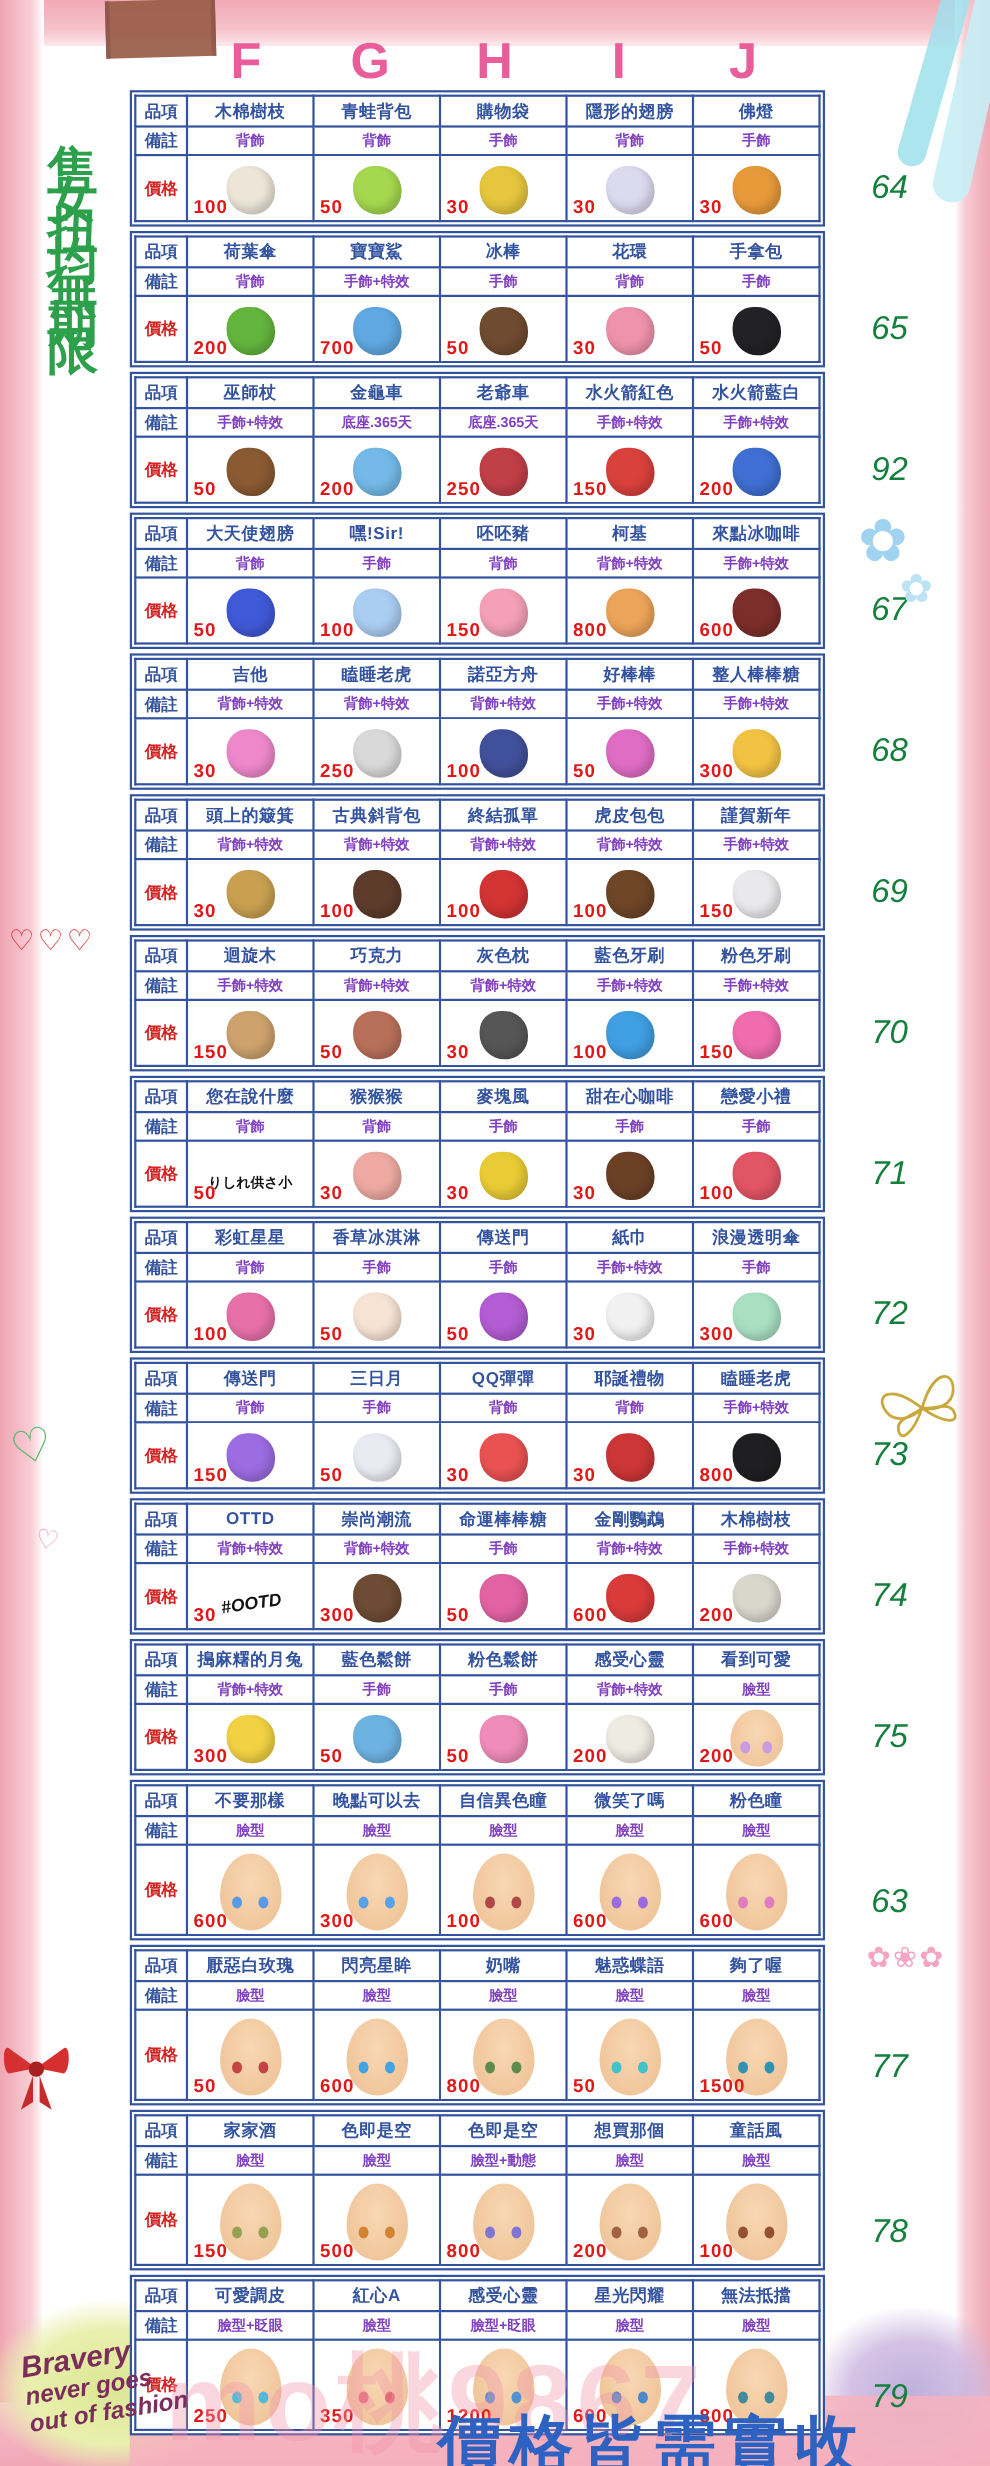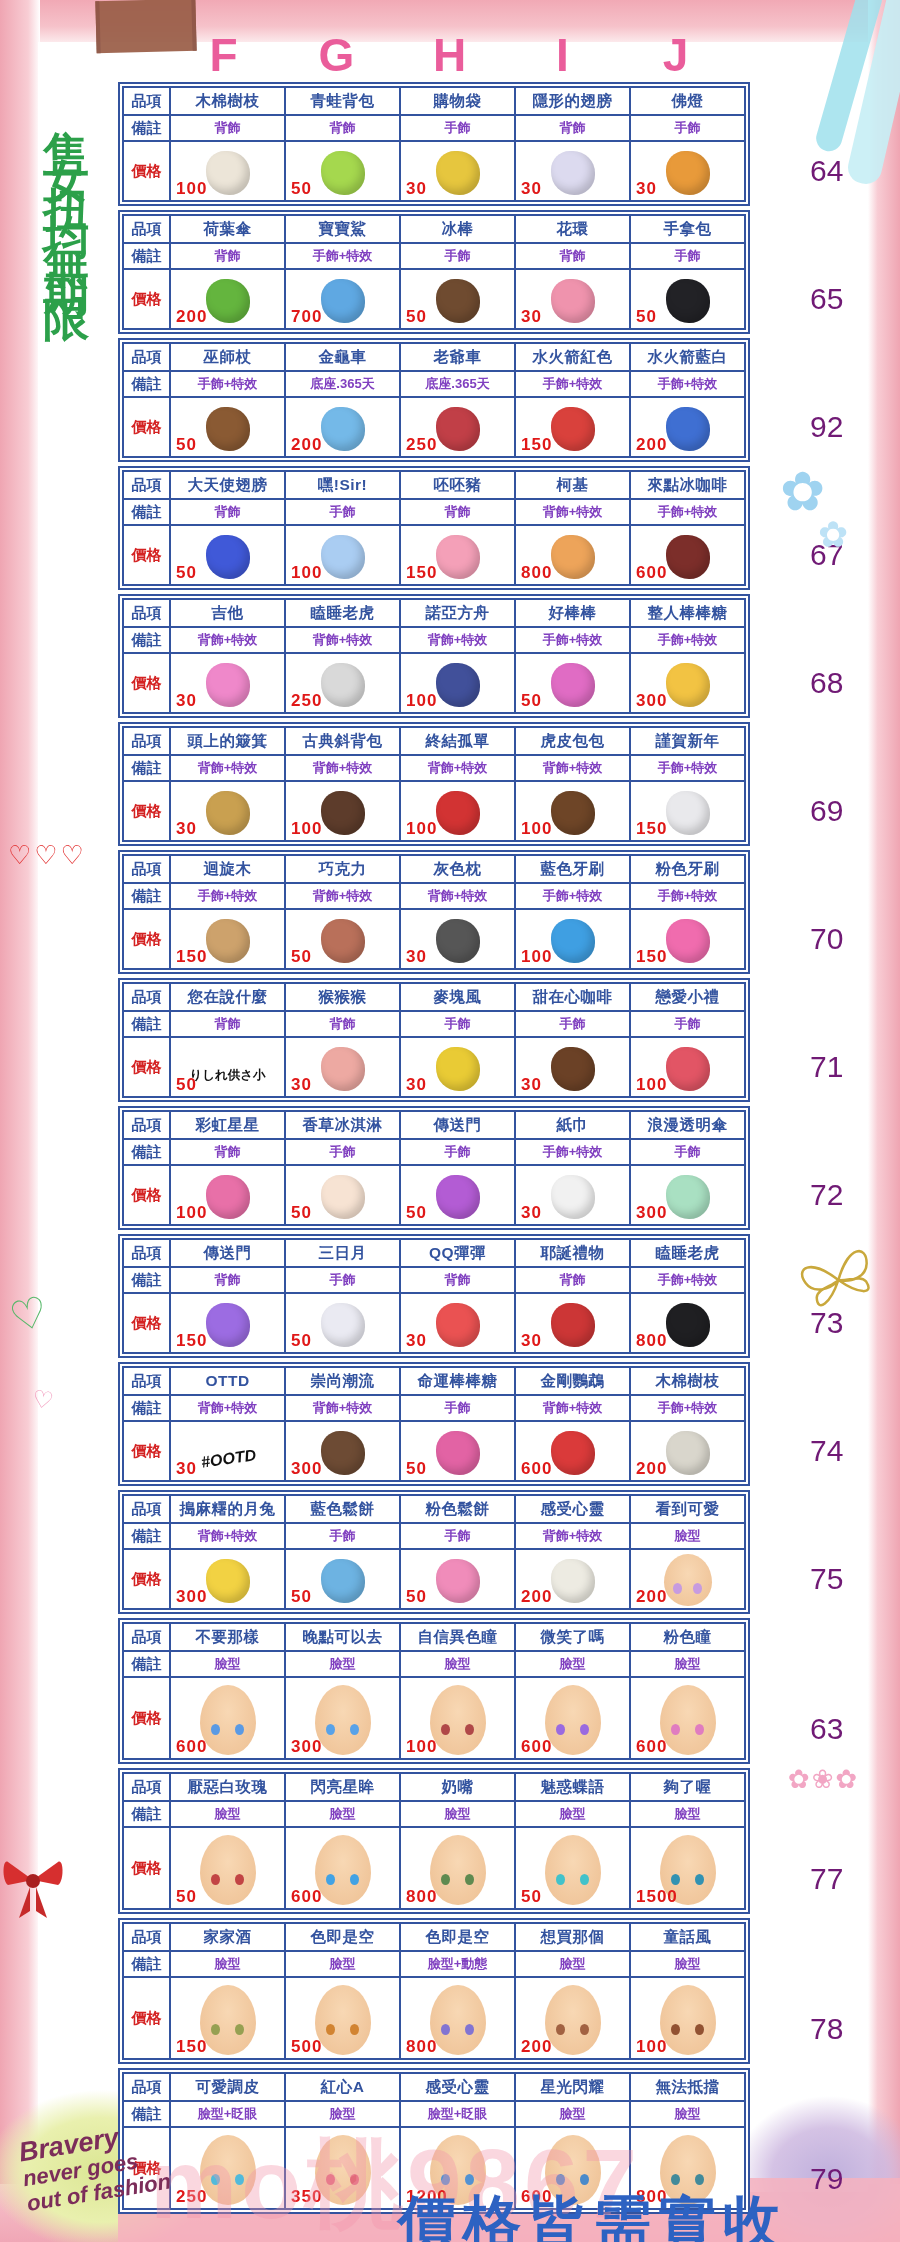--- a/index.html
+++ b/index.html
@@ -53,21 +53,21 @@
   .price{position:absolute;left:5px;bottom:1px;font-size:17px;font-weight:bold;color:#e01818;letter-spacing:1px;}
   .icon-blob{width:44px;height:44px;margin:4px auto 0;border-radius:42% 50% 46% 52%;
     box-shadow:inset -4px -5px 8px rgba(0,0,0,.18);}
   .icon-text{font-size:12.5px;font-weight:bold;color:#111;padding-top:16px;white-space:nowrap;}
   .icon-text.big{font-size:16px;font-style:italic;transform:rotate(-8deg);}
   .face{width:48px;height:52px;margin:2px auto 0;position:relative;border-radius:50%/55% 55% 46% 46%;
     background:radial-gradient(ellipse at 50% 38%,#f8d8b4,#edbf92);}
   .block-row.tall .face{width:56px;height:70px;margin-top:3px;}
   .eye{position:absolute;top:56%;width:9px;height:11px;border-radius:50%;}
   .eye.l{left:20%;}.eye.r{right:20%;}
-  .row-num{margin-left:64px;margin-bottom:14px;font-size:30px;color:#701a75;}
+  .row-num{margin-left:46px;margin-bottom:14px;font-size:30px;color:#15803d;font-style:italic;}
   
   .deco{position:absolute;z-index:6;pointer-events:none;}
   .flower-blue1{left:780px;top:460px;font-size:54px;color:#9fd3f0;}
   .flower-blue2{left:818px;top:514px;font-size:36px;color:#bde2f6;}
   .hearts-red{left:8px;top:840px;font-size:26px;color:#e23030;letter-spacing:3px;}
   .heart-green{left:10px;top:1290px;font-size:42px;color:#58b86a;transform:rotate(-14deg);}
   .heart-pink{left:32px;top:1386px;font-size:24px;color:#f2a0c0;transform:rotate(10deg);}
   .flowers-pink{left:788px;top:1764px;font-size:26px;color:#f2a6c4;letter-spacing:2px;}
   .butterfly{left:798px;top:1244px;transform:rotate(-18deg);}
   .bow{left:0px;top:1850px;}

